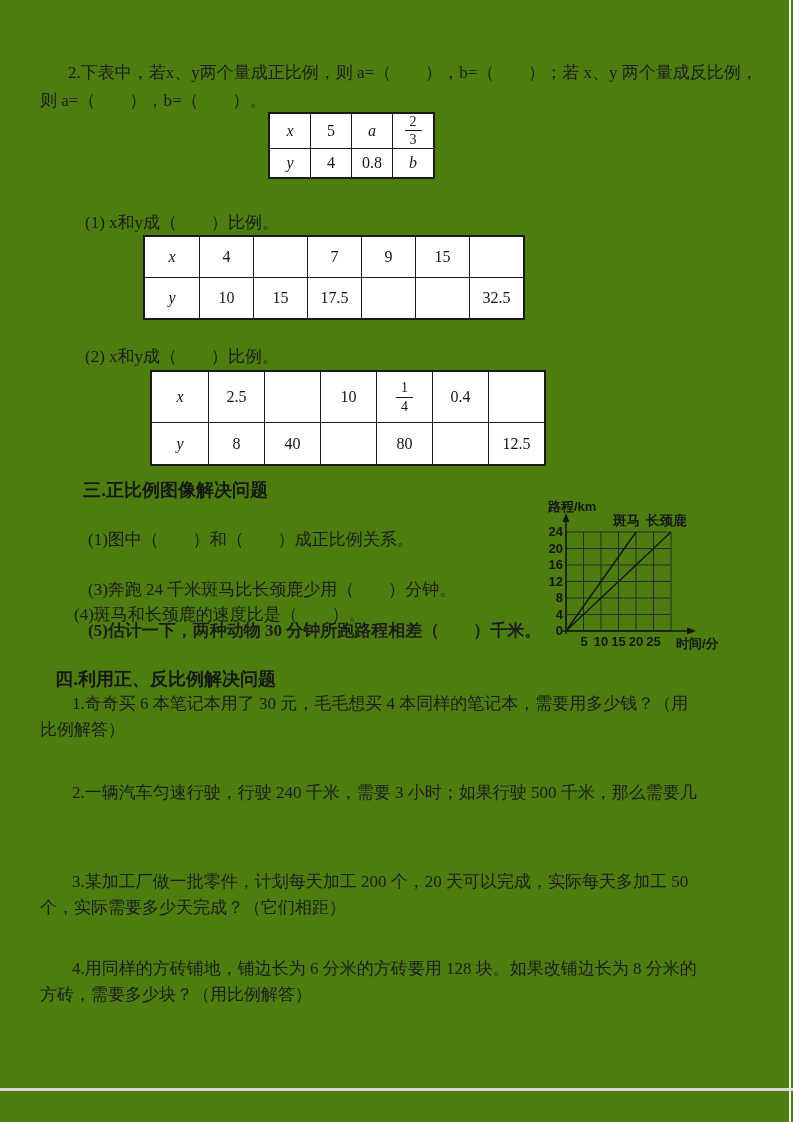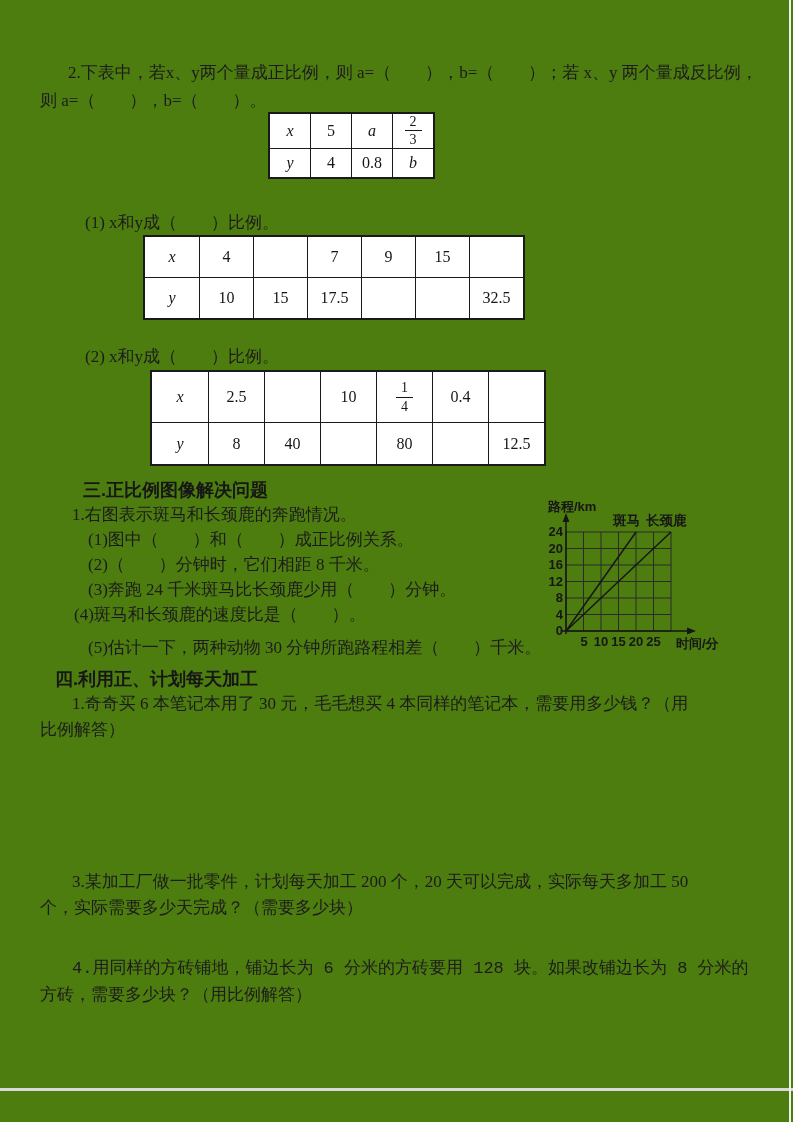--- a/index.html
+++ b/index.html
@@ -108,26 +108,24 @@
       <td>40</td>
       <td></td>
       <td>80</td>
       <td></td>
       <td>12.5</td>
     </tr>
   </tbody>
     </table>
 
   <div class="sec-title" style="left:55px; top:478px;margin-left:28px;">三.正比例图像解决问题</div>
-  <div class="line" style="left:72px; top:504px;">1.右图表示斑马和长颈鹿的奔跑情况。</div>
   <div class="line" style="left:88px; top:529px;">(1)图中（　　）和（　　）成正比例关系。</div>
-  <div class="line" style="left:88px; top:554px;">(2)（　　）分钟时，它们相距 8 千米。</div>
   <div class="line" style="left:88px; top:579px;">(3)奔跑 24 千米斑马比长颈鹿少用（　　）分钟。</div>
   <div class="line" style="left:74px; top:604px;text-align:center;">(4)斑马和长颈鹿的速度比是（　　）。</div>
-  <div class="line" style="left:88px; top:637px;">(5)估计一下，两种动物 30 分钟所跑路程相差（　　）千米。</div>
+  <div class="line" style="left:88px; top:620px;font-weight:bold;">(5)估计一下，两种动物 30 分钟所跑路程相差（　　）千米。</div>
 
   <div id="chart-wrap">
     <svg width="230" height="164" viewBox="0 0 230 164">
 
       <g stroke="#2a2a2a" stroke-width="1">
         <line x1="23" y1="36" x2="23" y2="135"></line>
         <line x1="40.5" y1="36" x2="40.5" y2="135"></line>
         <line x1="58" y1="36" x2="58" y2="135"></line>
         <line x1="75.5" y1="36" x2="75.5" y2="135"></line>
         <line x1="93" y1="36" x2="93" y2="135"></line>
@@ -168,27 +166,28 @@
         <text x="41" y="150">5</text>
         <text x="58" y="150">10</text>
         <text x="75.5" y="150">15</text>
         <text x="93" y="150">20</text>
         <text x="110.5" y="150">25</text>
       </g>
       <text x="133" y="152" font-size="13" font-weight="700">时间/分</text>
     </svg>
   </div>
 
-  <div class="sec-title" style="left:55px; top:667px;">四.利用正、计划每天加工</div>
+  <div class="sec-title" style="left:55px; top:667px;">四.利用正、反比例解决问题</div>
 
   <div class="line" style="left:72px; top:693px;">1.奇奇买 6 本笔记本用了 30 元，毛毛想买 4 本同样的笔记本，需要用多少钱？（用</div>
   <div class="line" style="left:40px; top:719px;">比例解答）</div>
 
+  <div class="line" style="left:72px; top:782px;">2.一辆汽车匀速行驶，行驶 240 千米，需要 3 小时；如果行驶 500 千米，那么需要几</div>
 
   <div class="line" style="left:72px; top:871px;">3.某加工厂做一批零件，计划每天加工 200 个，20 天可以完成，实际每天多加工 50</div>
-  <div class="line" style="left:40px; top:897px;">个，实际需要多少天完成？（需要多少块）</div>
+  <div class="line" style="left:40px; top:897px;">个，实际需要多少天完成？（它们相距）</div>
 
-  <div class="line" style="left:72px; top:958px;font-family:Liberation Mono, monospace;">4.用同样的方砖铺地，铺边长为 6 分米的方砖要用 128 块。如果改铺边长为 8 分米的</div>
+  <div class="line" style="left:72px; top:958px;">4.用同样的方砖铺地，铺边长为 6 分米的方砖要用 128 块。如果改铺边长为 8 分米的</div>
   <div class="line" style="left:40px; top:984px;">方砖，需要多少块？（用比例解答）</div>
 
   <div class="page-break"></div>
   <div class="edge-line"></div>
 </div>
 
 </body></html>

